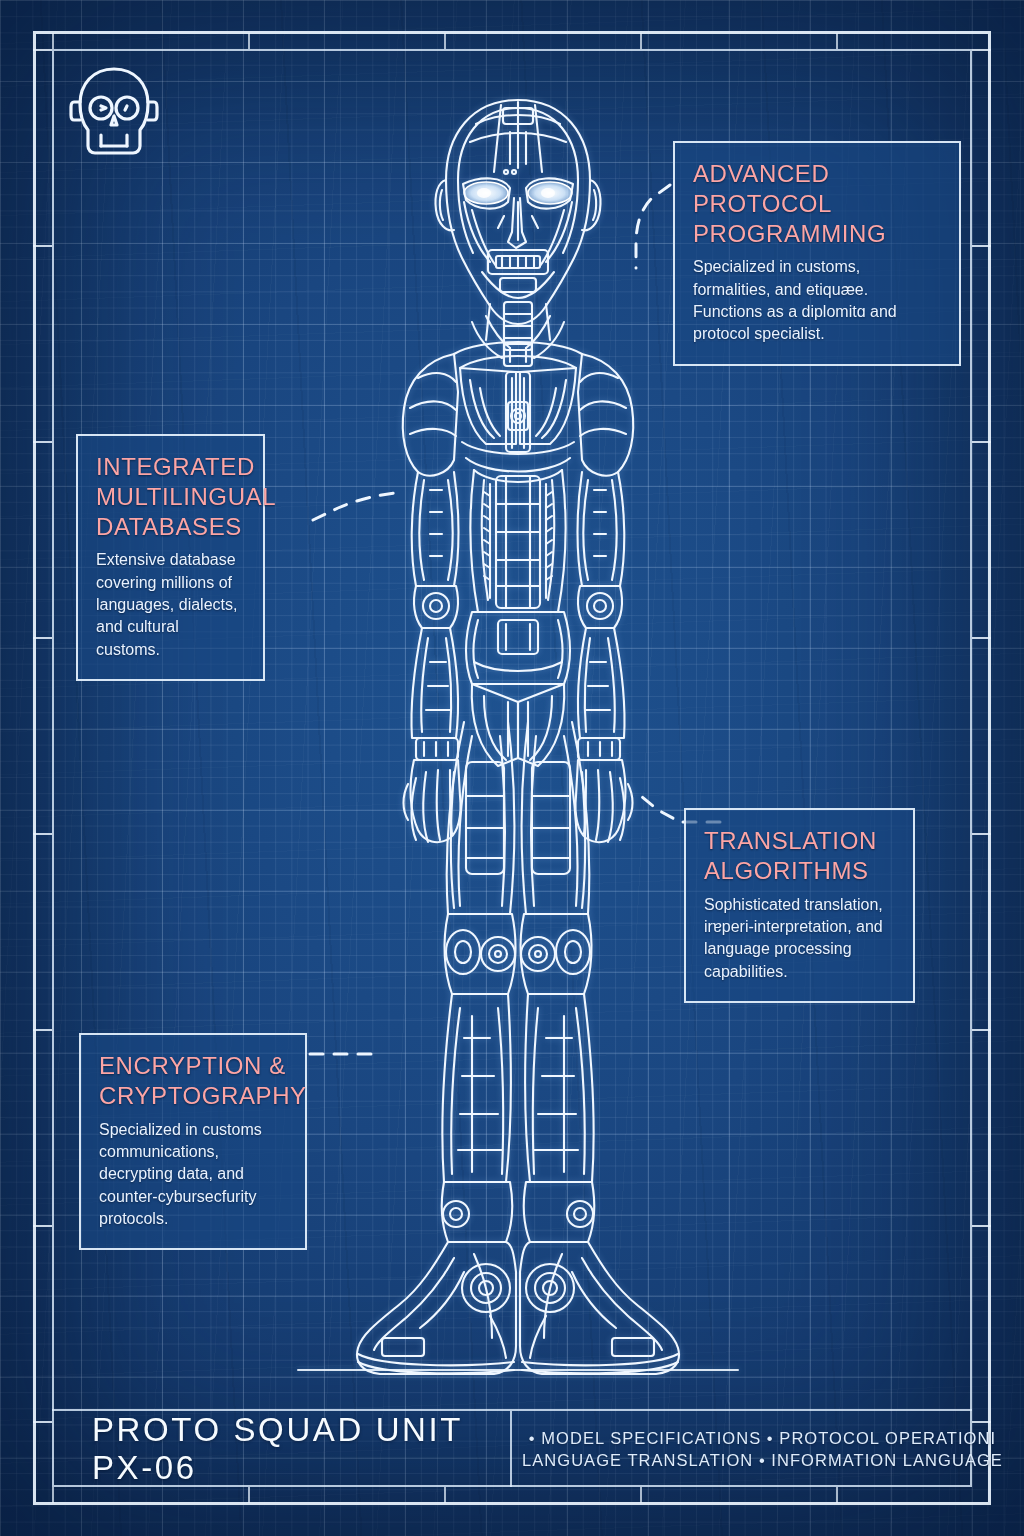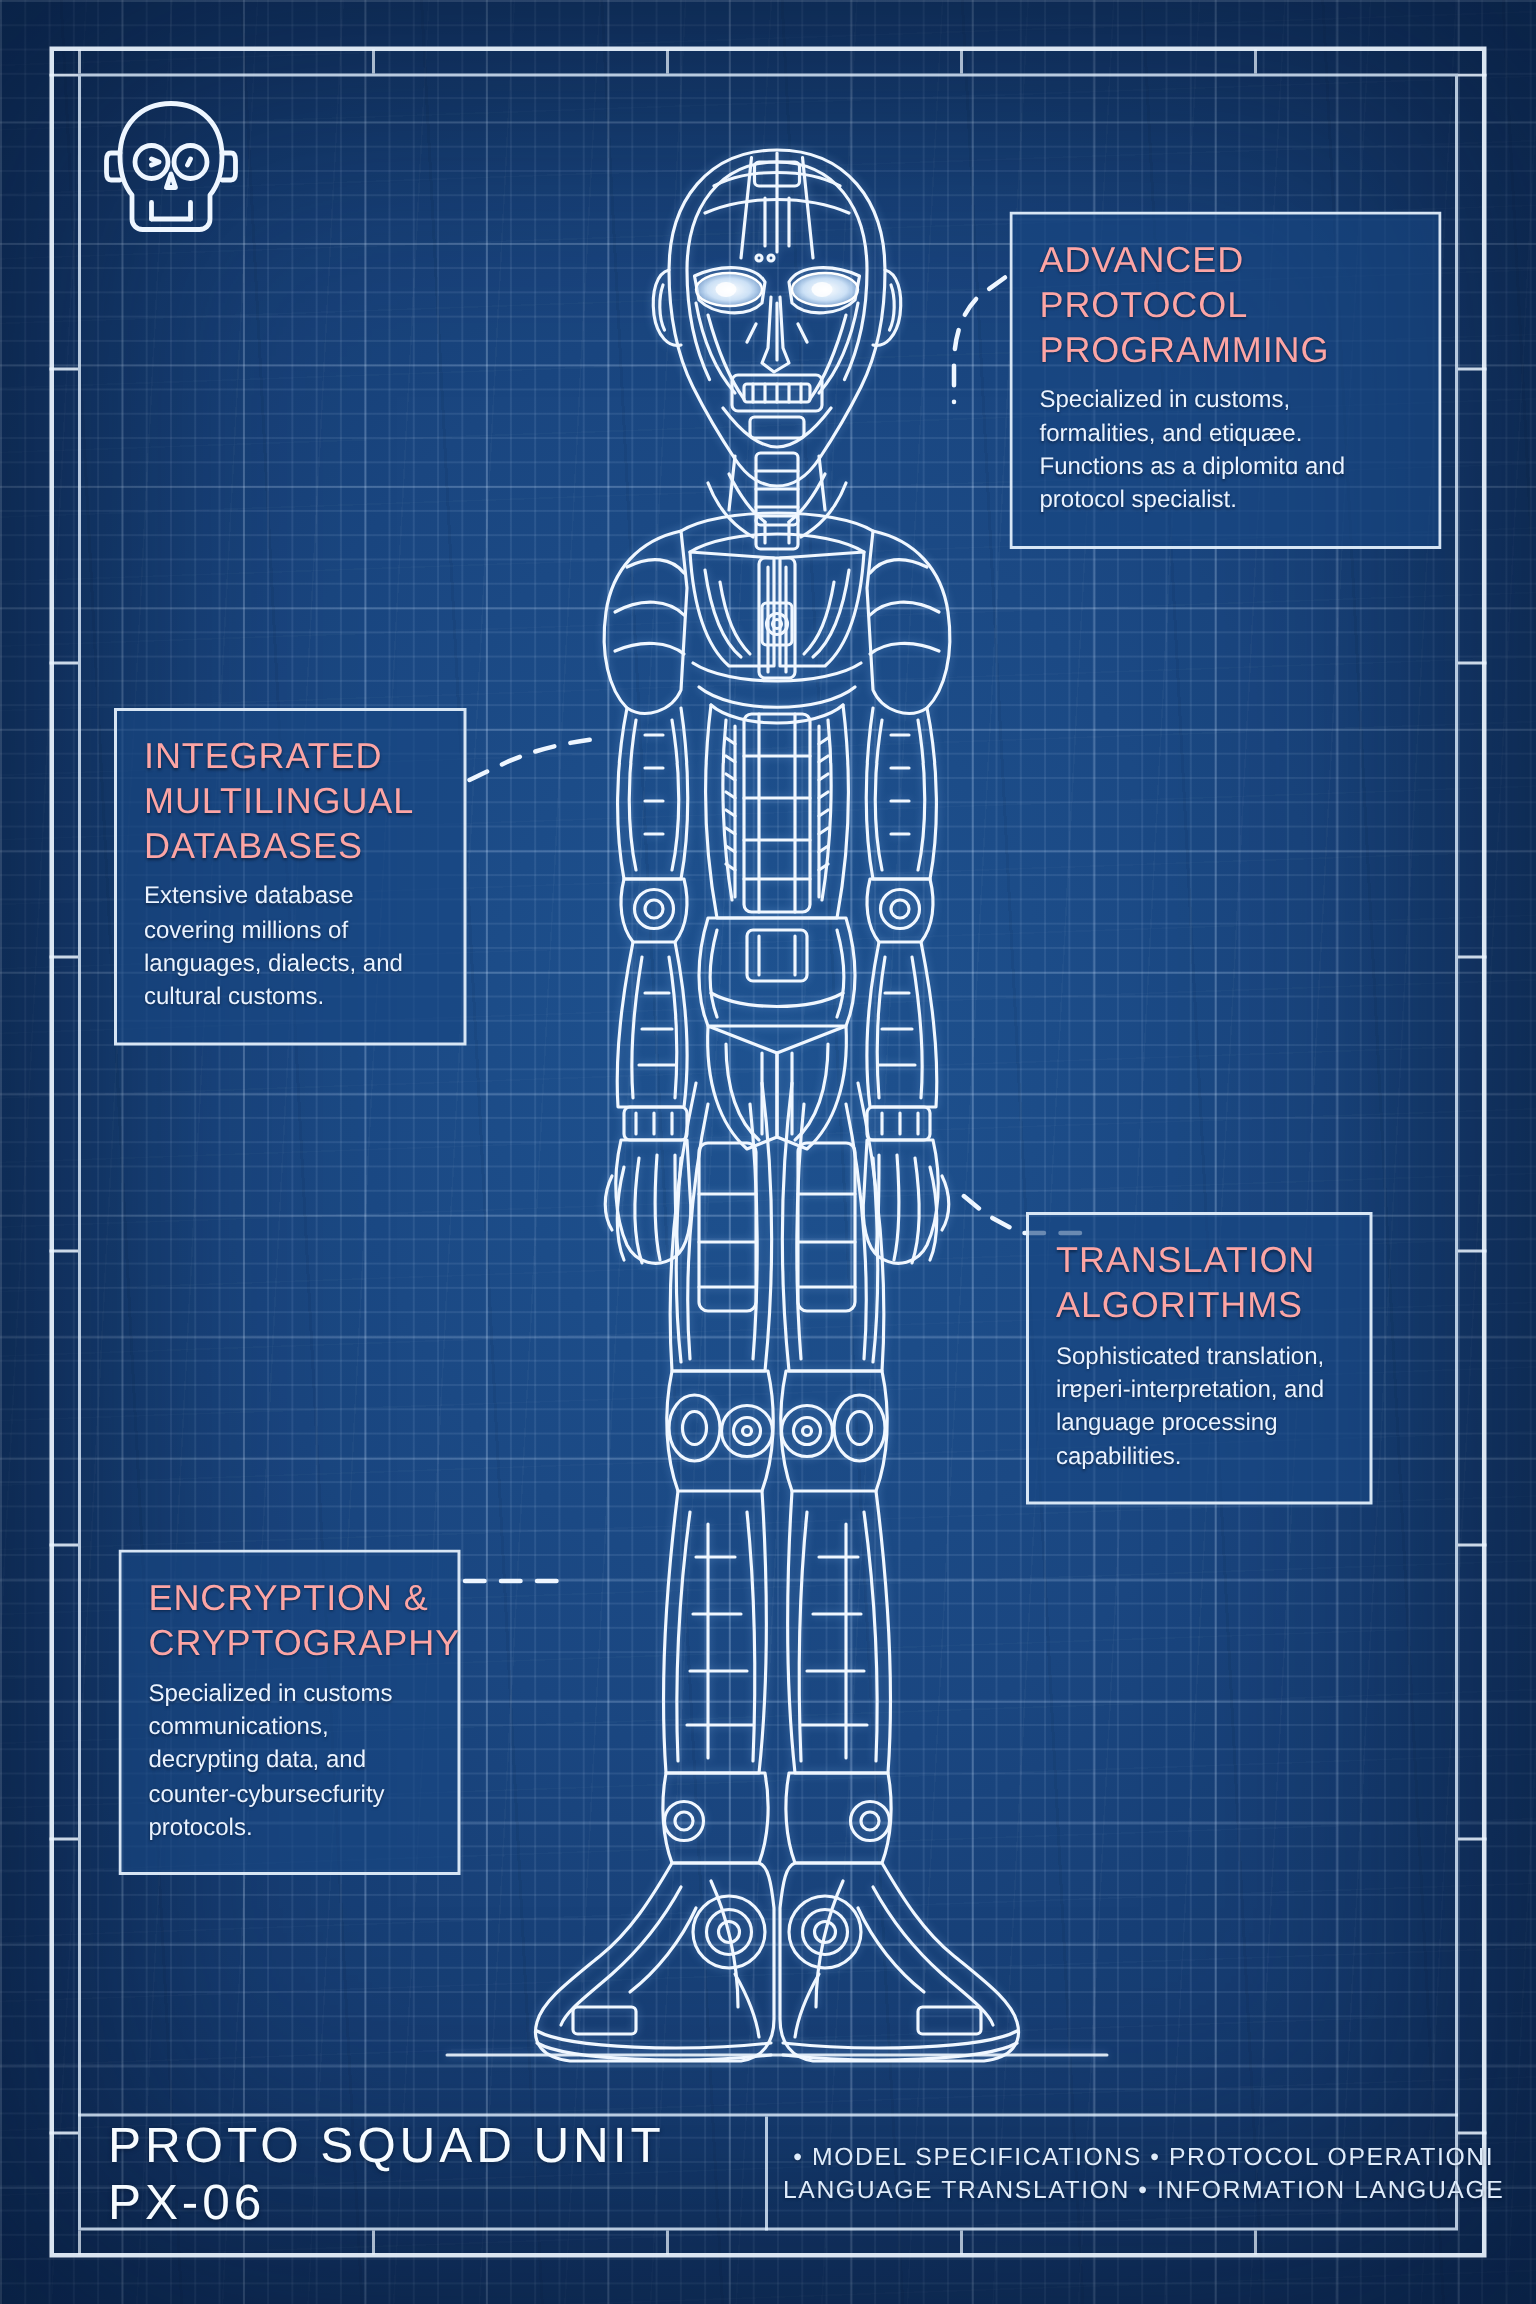--- a/index.html
+++ b/index.html
@@ -91,35 +91,35 @@
     letter-spacing:.6px; text-transform:uppercase;
     color:#fca5a5; margin-bottom:8px;
     text-shadow:0 1px 2px rgba(5,20,45,.65);
   }
   .panel p{
     font-size:16px; line-height:1.40; font-weight:400;
     color:#eaf3ff;
     text-shadow:0 1px 2px rgba(5,20,45,.6);
   }
   #panel-protocol{ left:673px; top:141px; width:288px; }
-  #panel-multilingual{ left:76px; top:472px; width:235px; }
+  #panel-multilingual{ left:76px; top:434px; width:189px; }
   #panel-translation{ left:684px; top:808px; width:231px; }
   #panel-encryption{ left:79px; top:1033px; width:228px; }
 
   
   .leaders{ position:absolute; inset:0; pointer-events:none; }
 
   
   .titleblock{
     position:absolute; left:52px; right:52px; bottom:49px; height:78px;
     border-top:2px solid rgba(225,240,255,.80);
     display:flex; align-items:stretch;
   }
   .tb-left{
-    flex:0 0 460px; display:flex; align-items:center; padding-left:20px;
+    flex:0 0 460px; display:flex; align-items:center; padding-left:40px;
     border-right:2px solid rgba(225,240,255,.80);
     justify-content:center;
   }
   .tb-left span{
     font-size:33px; letter-spacing:2.6px; color:#f6fbff; font-weight:400;
     text-shadow:0 1px 3px rgba(5,20,45,.6);
   }
   .tb-right{
     flex:1; display:flex; flex-direction:column; align-items:center;
     justify-content:center; gap:3px; padding:0 10px;

